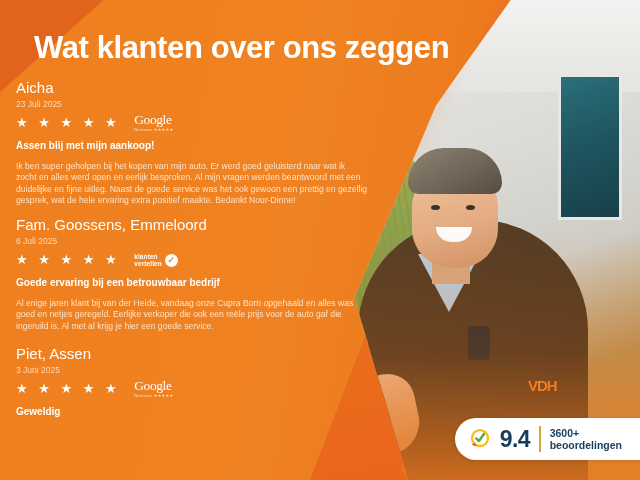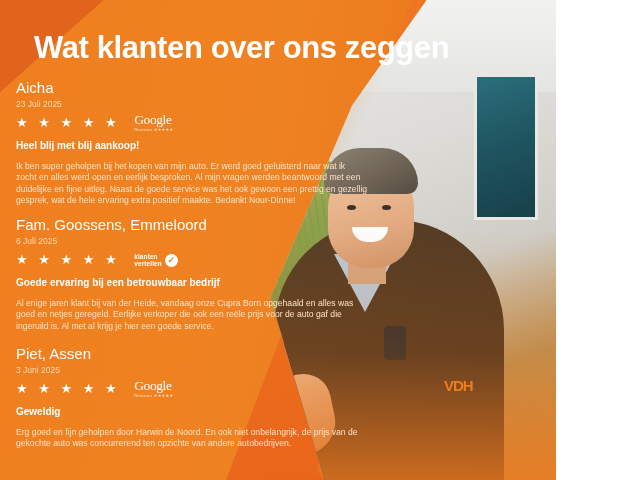--- a/index.html
+++ b/index.html
@@ -5,21 +5,21 @@
   html, body {
     margin: 0;
     padding: 0;
     background: #ffffff;
   }
   body {
     font-family: "Liberation Sans", sans-serif;
   }
   .banner {
     position: relative;
-    width: 556px;
+    width: 640px;
     height: 480px;
     overflow: hidden;
     background: #ee8122;
   }
 
   
   .bg-base {
     position: absolute;
     inset: 0;
     background: linear-gradient(100deg, #f07f1e 0%, #ef8222 46%, #ec7a1d 70%, #e8731b 100%);
@@ -427,21 +427,21 @@
     <div class="review r1">
       <div class="rev-name">Aicha</div>
       <div class="rev-date">23 Juli 2025</div>
       <div class="rev-meta">
         <div class="stars">★ ★ ★ ★ ★</div>
         <div class="google-mark">
           <div class="google-word">Google</div>
           <div class="google-sub">Reviews ★★★★★</div>
         </div>
       </div>
-      <div class="rev-title">Heel blij met blij aankoop!</div>
+      <div class="rev-title">Assen blij met mijn aankoop!</div>
       <div class="rev-body">Ik ben super geholpen bij het kopen van mijn auto. Er werd goed geluisterd naar wat ik zocht en alles werd open en eerlijk besproken. Al mijn vragen werden beantwoord met een duidelijke en fijne uitleg. Naast de goede service was het ook gewoon een prettig en gezellig gesprek, wat de hele ervaring extra positief maakte. Bedankt Nour-Dinne!</div>
     </div>
 
     <div class="review r2">
       <div class="rev-name">Fam. Goossens, Emmeloord</div>
       <div class="rev-date">6 Juli 2025</div>
       <div class="rev-meta">
         <div class="stars">★ ★ ★ ★ ★</div>
         <div class="kv-mark">
           <div>
@@ -459,18 +459,34 @@
       <div class="rev-name">Piet, Assen</div>
       <div class="rev-date">3 Juni 2025</div>
       <div class="rev-meta">
         <div class="stars">★ ★ ★ ★ ★</div>
         <div class="google-mark">
           <div class="google-word">Google</div>
           <div class="google-sub">Reviews ★★★★★</div>
         </div>
       </div>
       <div class="rev-title">Geweldig</div>
-      <div class="rev-body">Erg goed en fijn geholpen door Harwin de Noord. En ook niet onbelangrijk, de prijs van de gekochte auto was concurrerend ten opzichte van andere autobedrijven.</div>
     </div>
 
+    <div class="score-badge">
+      <div class="kv-seal">
+        <svg viewBox="0 0 24 24" width="22" height="22">
+          <circle cx="12" cy="11" r="10" fill="#f5c11e"></circle>
+          <circle cx="12" cy="11" r="7.4" fill="#ffffff"></circle>
+          <path d="M7.8 11.4 L10.8 14.2 L16.4 6.6" stroke="#5aa832" stroke-width="2.6" fill="none" stroke-linecap="round" stroke-linejoin="round"></path>
+          <path d="M3.2 17.6 q3.2 -1.6 5.4 1.4 q-3.4 1.4 -5.4 -1.4z" fill="#e8432a"></path>
+          <path d="M4.6 15.4 q2.6 0 3.6 2.6 q-3 .4 -3.6 -2.6z" fill="#f5a11e"></path>
+        </svg>
+      </div>
+      <div class="score-num">9.4</div>
+      <div class="score-div"></div>
+      <div>
+        <div class="score-txt">3600+</div>
+        <div class="score-txt">beoordelingen</div>
+      </div>
+    </div>
 
   </div>
 </div>
 
 </body></html>

